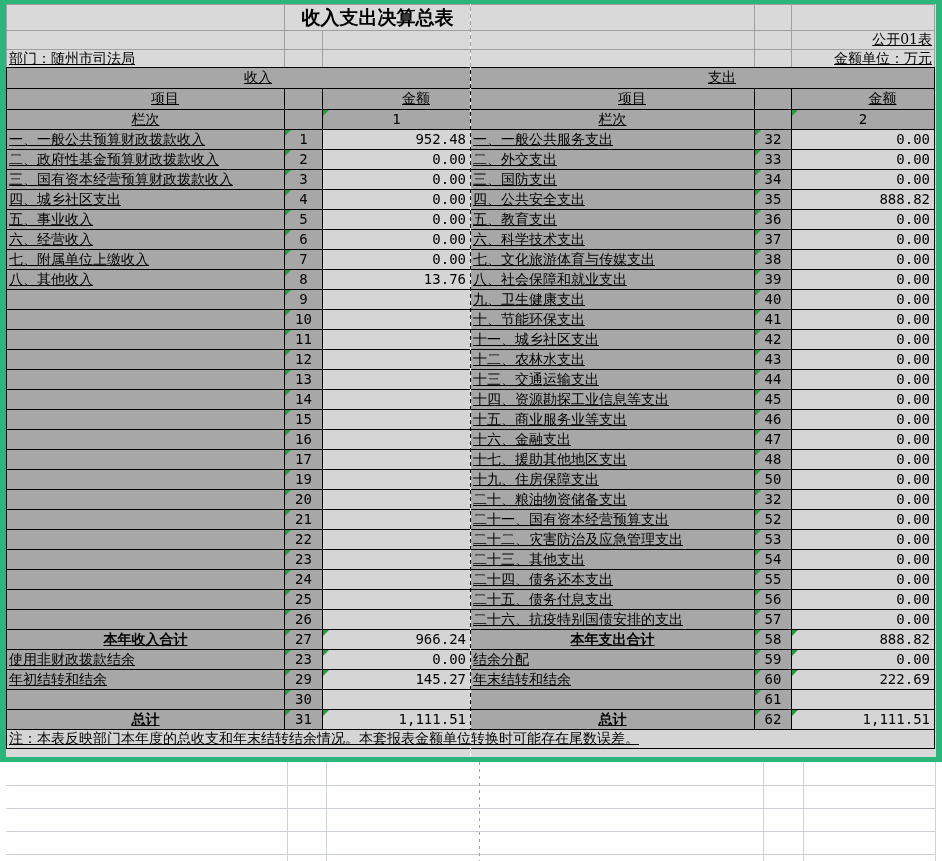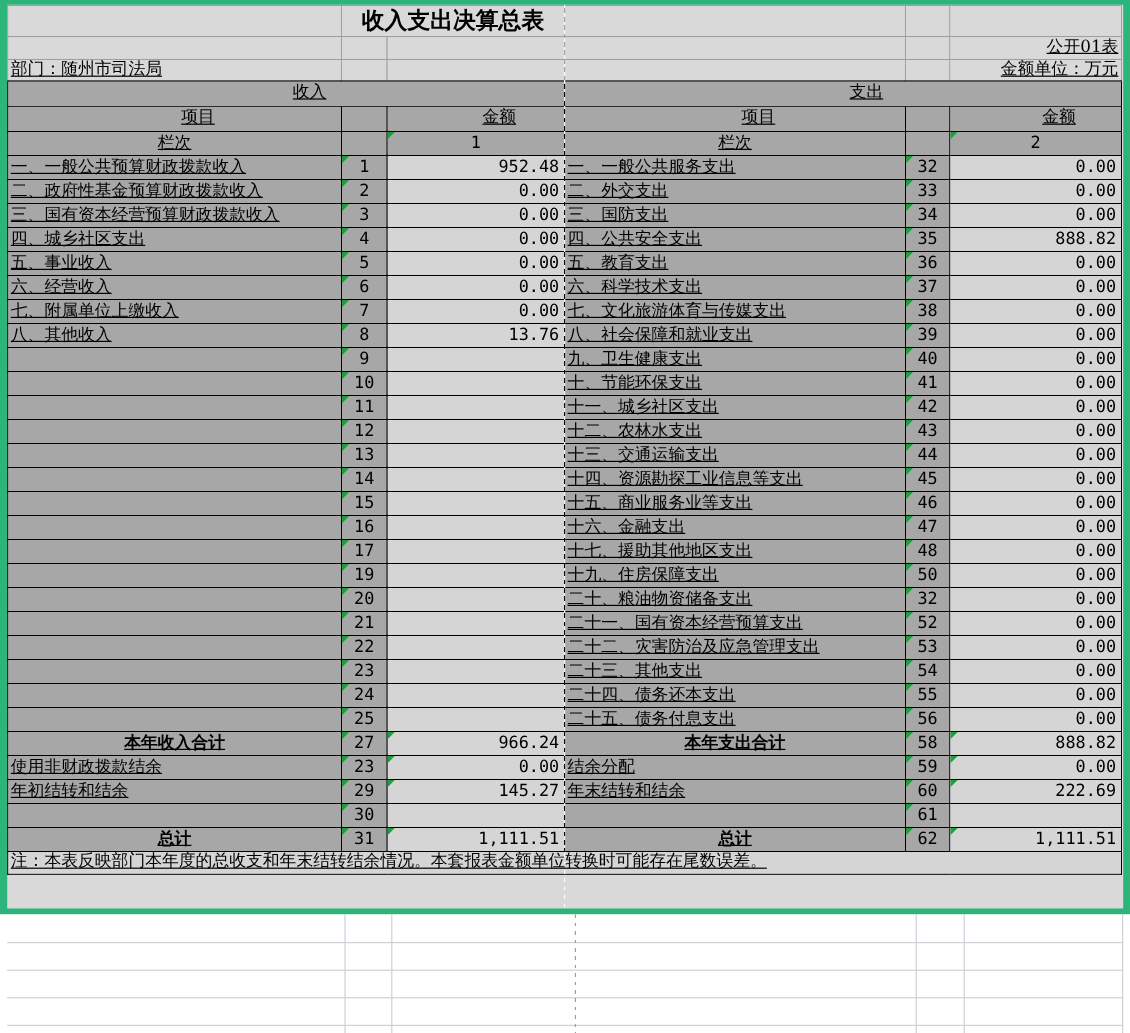--- a/index.html
+++ b/index.html
@@ -316,20 +316,28 @@
           </tr>
           <tr class="h-row">
             <td class="g gray"></td>
             <td class="g gray ctr num tri">25</td>
             <td class="g light amt"></td>
             <td class="g gray u">二十五、债务付息支出</td>
             <td class="g gray ctr num tri">56</td>
             <td class="g light amt">0.00</td>
           </tr>
           <tr class="h-row">
+            <td class="g gray"></td>
+            <td class="g gray ctr num tri">26</td>
+            <td class="g light amt"></td>
+            <td class="g gray u">二十六、抗疫特别国债安排的支出</td>
+            <td class="g gray ctr num tri">57</td>
+            <td class="g light amt">0.00</td>
+          </tr>
+          <tr class="h-row">
             <td class="g gray u bold ctr">本年收入合计</td>
             <td class="g gray ctr num tri">27</td>
             <td class="g light amt tri">966.24</td>
             <td class="g gray u bold ctr">本年支出合计</td>
             <td class="g gray ctr num tri">58</td>
             <td class="g light amt tri">888.82</td>
           </tr>
           <tr class="h-row">
             <td class="g gray u">使用非财政拨款结余</td>
             <td class="g gray ctr num tri">23</td>

